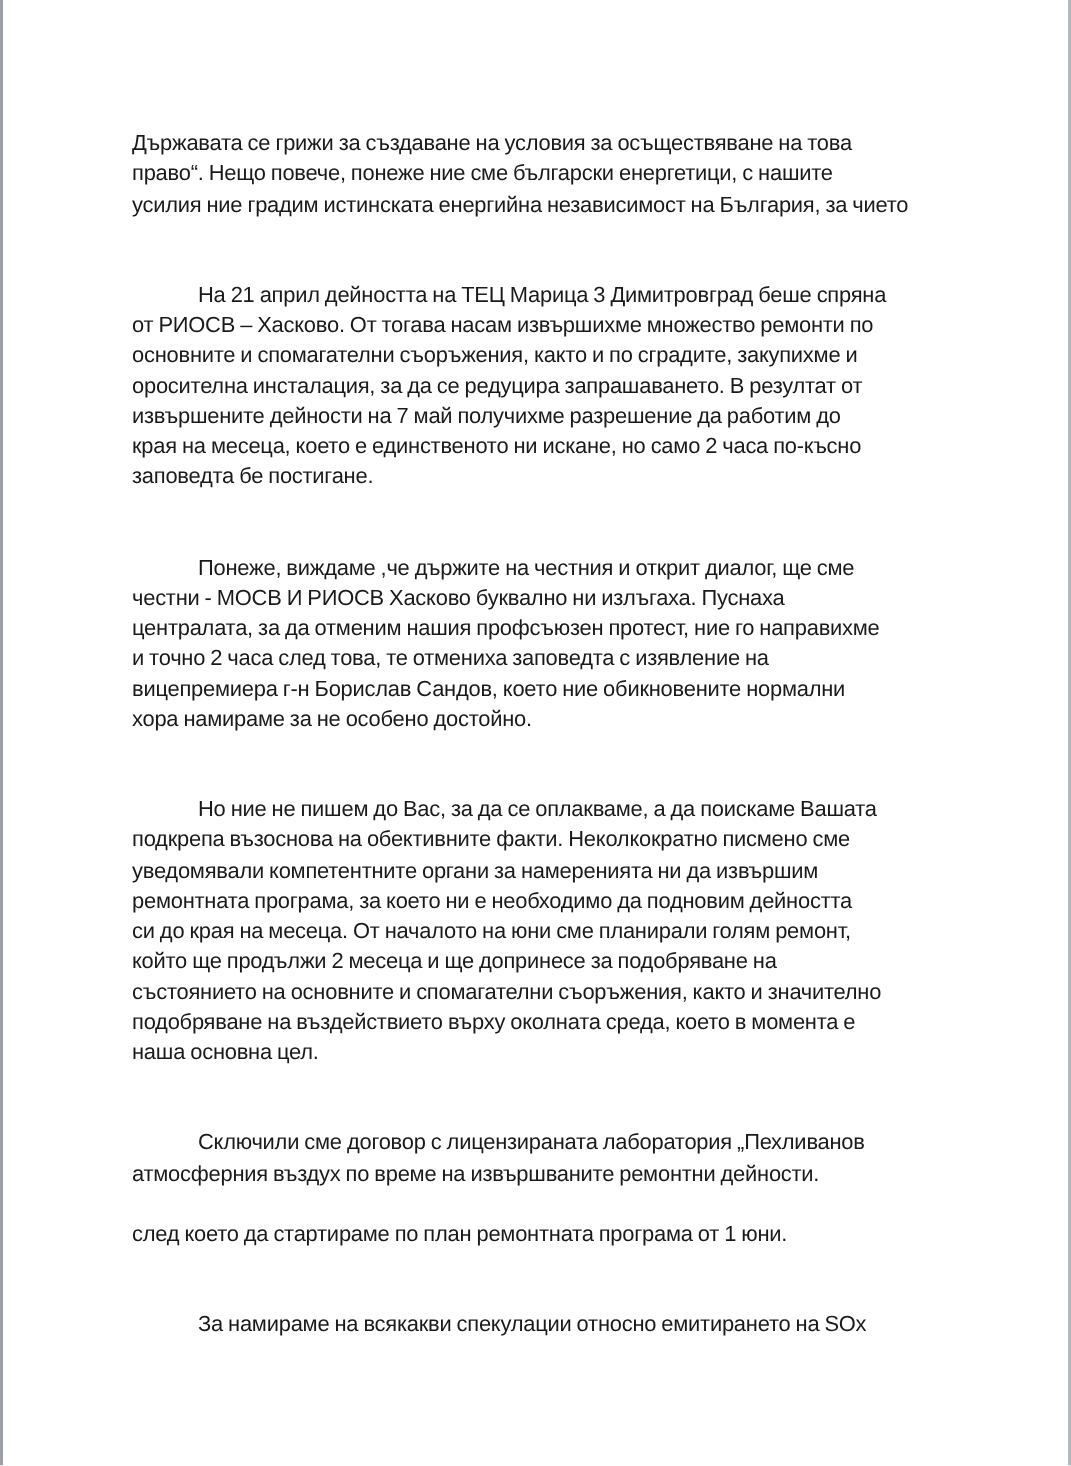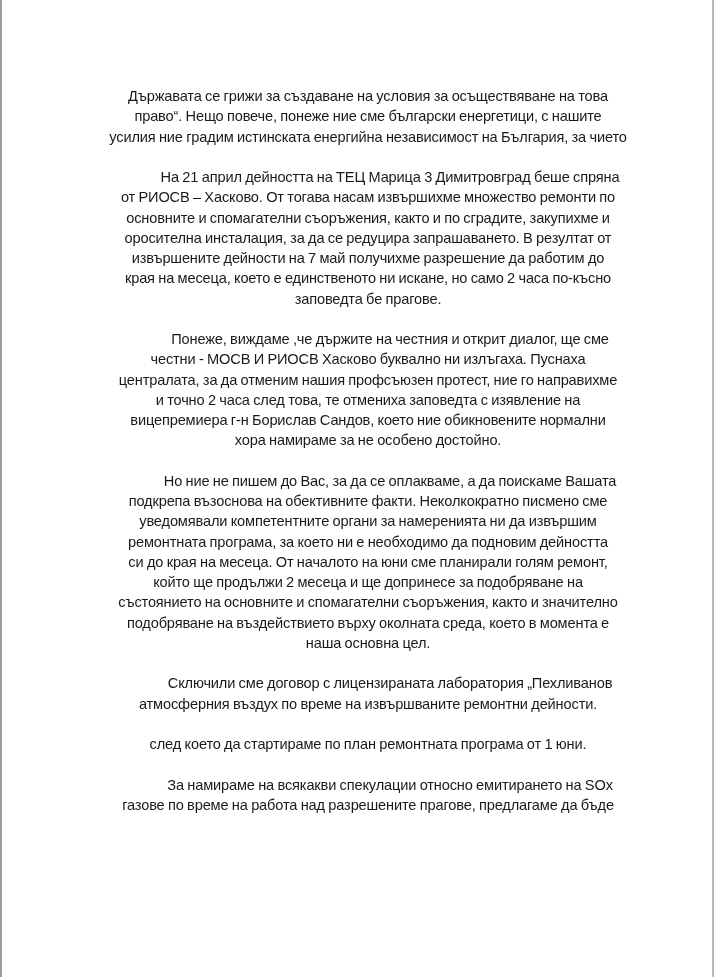--- a/index.html
+++ b/index.html
@@ -3,55 +3,54 @@
   <meta charset="utf-8">
   <style>
     html, body { margin: 0; padding: 0; background: #ffffff; }
     body { width: 714px; height: 977px; overflow: hidden; position: relative; }
     .page {
       position: absolute; left: 0; top: 0; width: 714px; height: 977px;
       background: #ffffff;
       border-left: 2px solid #9aa0a6;
       border-right: 2px solid #b4b8bc;
       box-sizing: border-box;
-      text-align: center;
     }
     .body-text {
       position: absolute; left: 86px; top: 86px; width: 560px;
       font-family: "Liberation Sans", "DejaVu Sans", sans-serif;
       font-size: 14.6px;
       line-height: 20.25px;
       color: #1a1a1a;
       letter-spacing: -0.15px;
       word-spacing: -0.5px;
     }
     .para { margin: 0 0 20.25px 0; }
     .line { display: block; white-space: nowrap; height: 20.25px; }
-    .line.indent { padding-left: 44px; }
+    .line.indent { padding-left: 44px; margin-top: 40px; }
   </style>
 </head>
 <body>
 
 <div class="page">
   <div class="body-text">
 
     <p class="para">
       <span class="line">Държавата се грижи за създаване на условия за осъществяване на това</span>
       <span class="line">право“. Нещо повече, понеже ние сме български енергетици, с нашите</span>
       <span class="line">усилия ние градим истинската енергийна независимост на България, за чието</span>
     </p>
 
     <p class="para">
       <span class="line indent">На 21 април дейността на ТЕЦ Марица 3 Димитровград беше спряна</span>
       <span class="line">от РИОСВ – Хасково. От тогава насам извършихме множество ремонти по</span>
       <span class="line">основните и спомагателни съоръжения, както и по сградите, закупихме и</span>
       <span class="line">оросителна инсталация, за да се редуцира запрашаването. В резултат от</span>
       <span class="line">извършените дейности на 7 май получихме разрешение да работим до</span>
       <span class="line">края на месеца, което е единственото ни искане,  но само 2 часа по-късно</span>
-      <span class="line">заповедта бе прагове.</span>
+      <span class="line">заповедта бе постигане.</span>
     </p>
 
     <p class="para">
       <span class="line indent">Понеже, виждаме ,че държите на честния  и открит диалог, ще сме</span>
       <span class="line">честни - МОСВ И РИОСВ Хасково буквално ни излъгаха. Пуснаха</span>
       <span class="line">централата, за да отменим нашия профсъюзен протест, ние го направихме</span>
       <span class="line">и точно 2 часа след това, те отмениха заповедта с изявление на</span>
       <span class="line">вицепремиера г-н Борислав Сандов, което ние  обикновените нормални</span>
       <span class="line">хора намираме за не особено достойно.</span>
     </p>
@@ -72,17 +71,16 @@
       <span class="line indent">Сключили сме договор с лицензираната лаборатория „Пехливанов</span>
       <span class="line">атмосферния въздух по време на извършваните ремонтни дейности.</span>
     </p>
 
     <p class="para">
       <span class="line">след което да стартираме по план ремонтната програма от 1 юни.</span>
     </p>
 
     <p class="para">
       <span class="line indent">За намираме на всякакви спекулации относно емитирането на SOx</span>
-      <span class="line">газове по време на работа над разрешените прагове, предлагаме да бъде</span>
     </p>
 
   </div>
 </div>
 
 </body></html>

